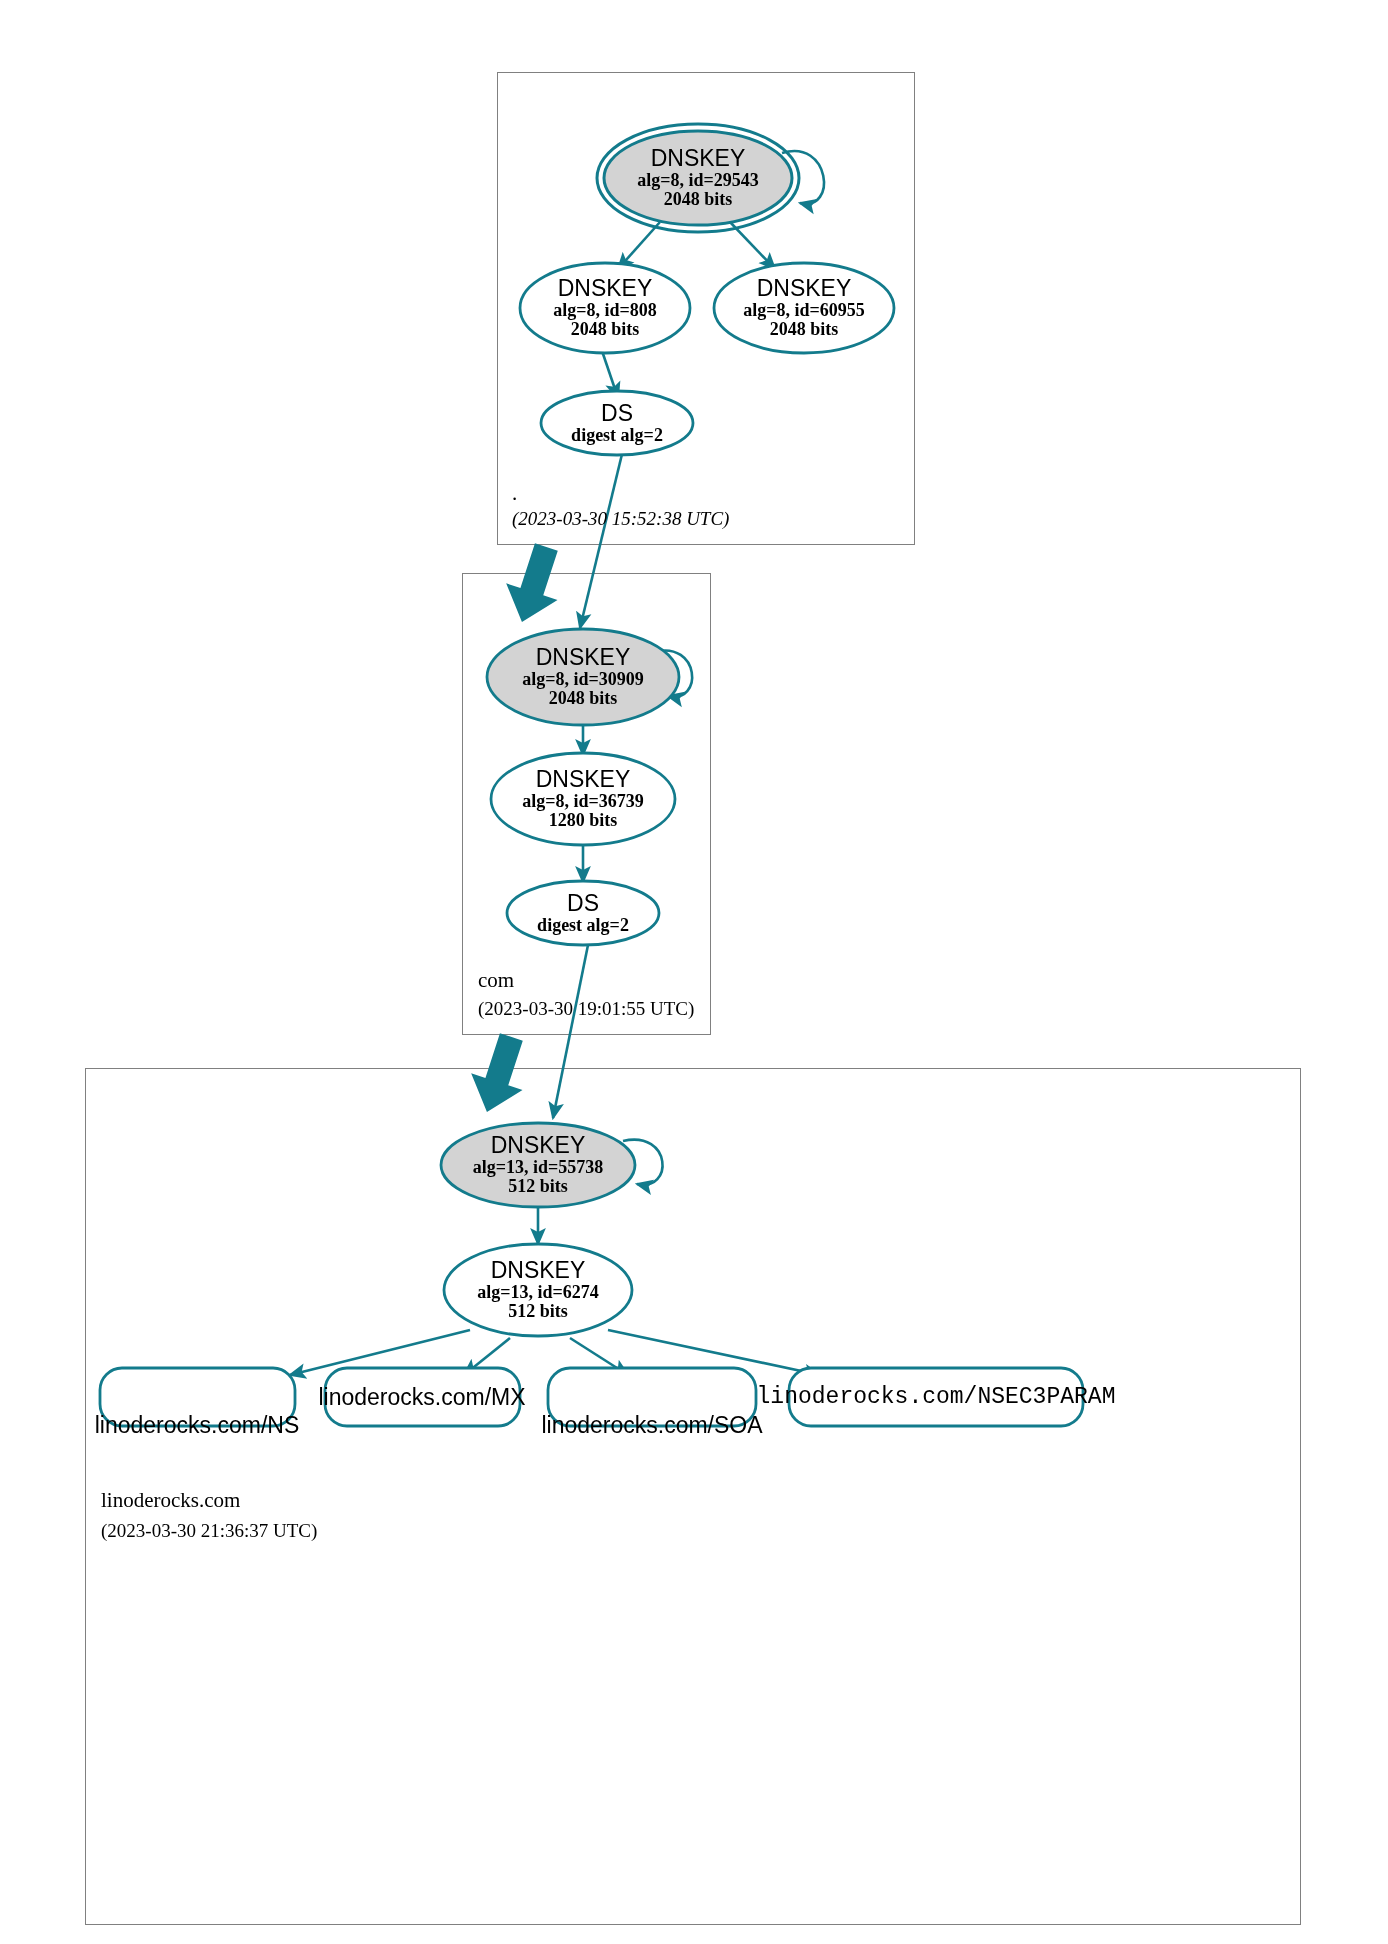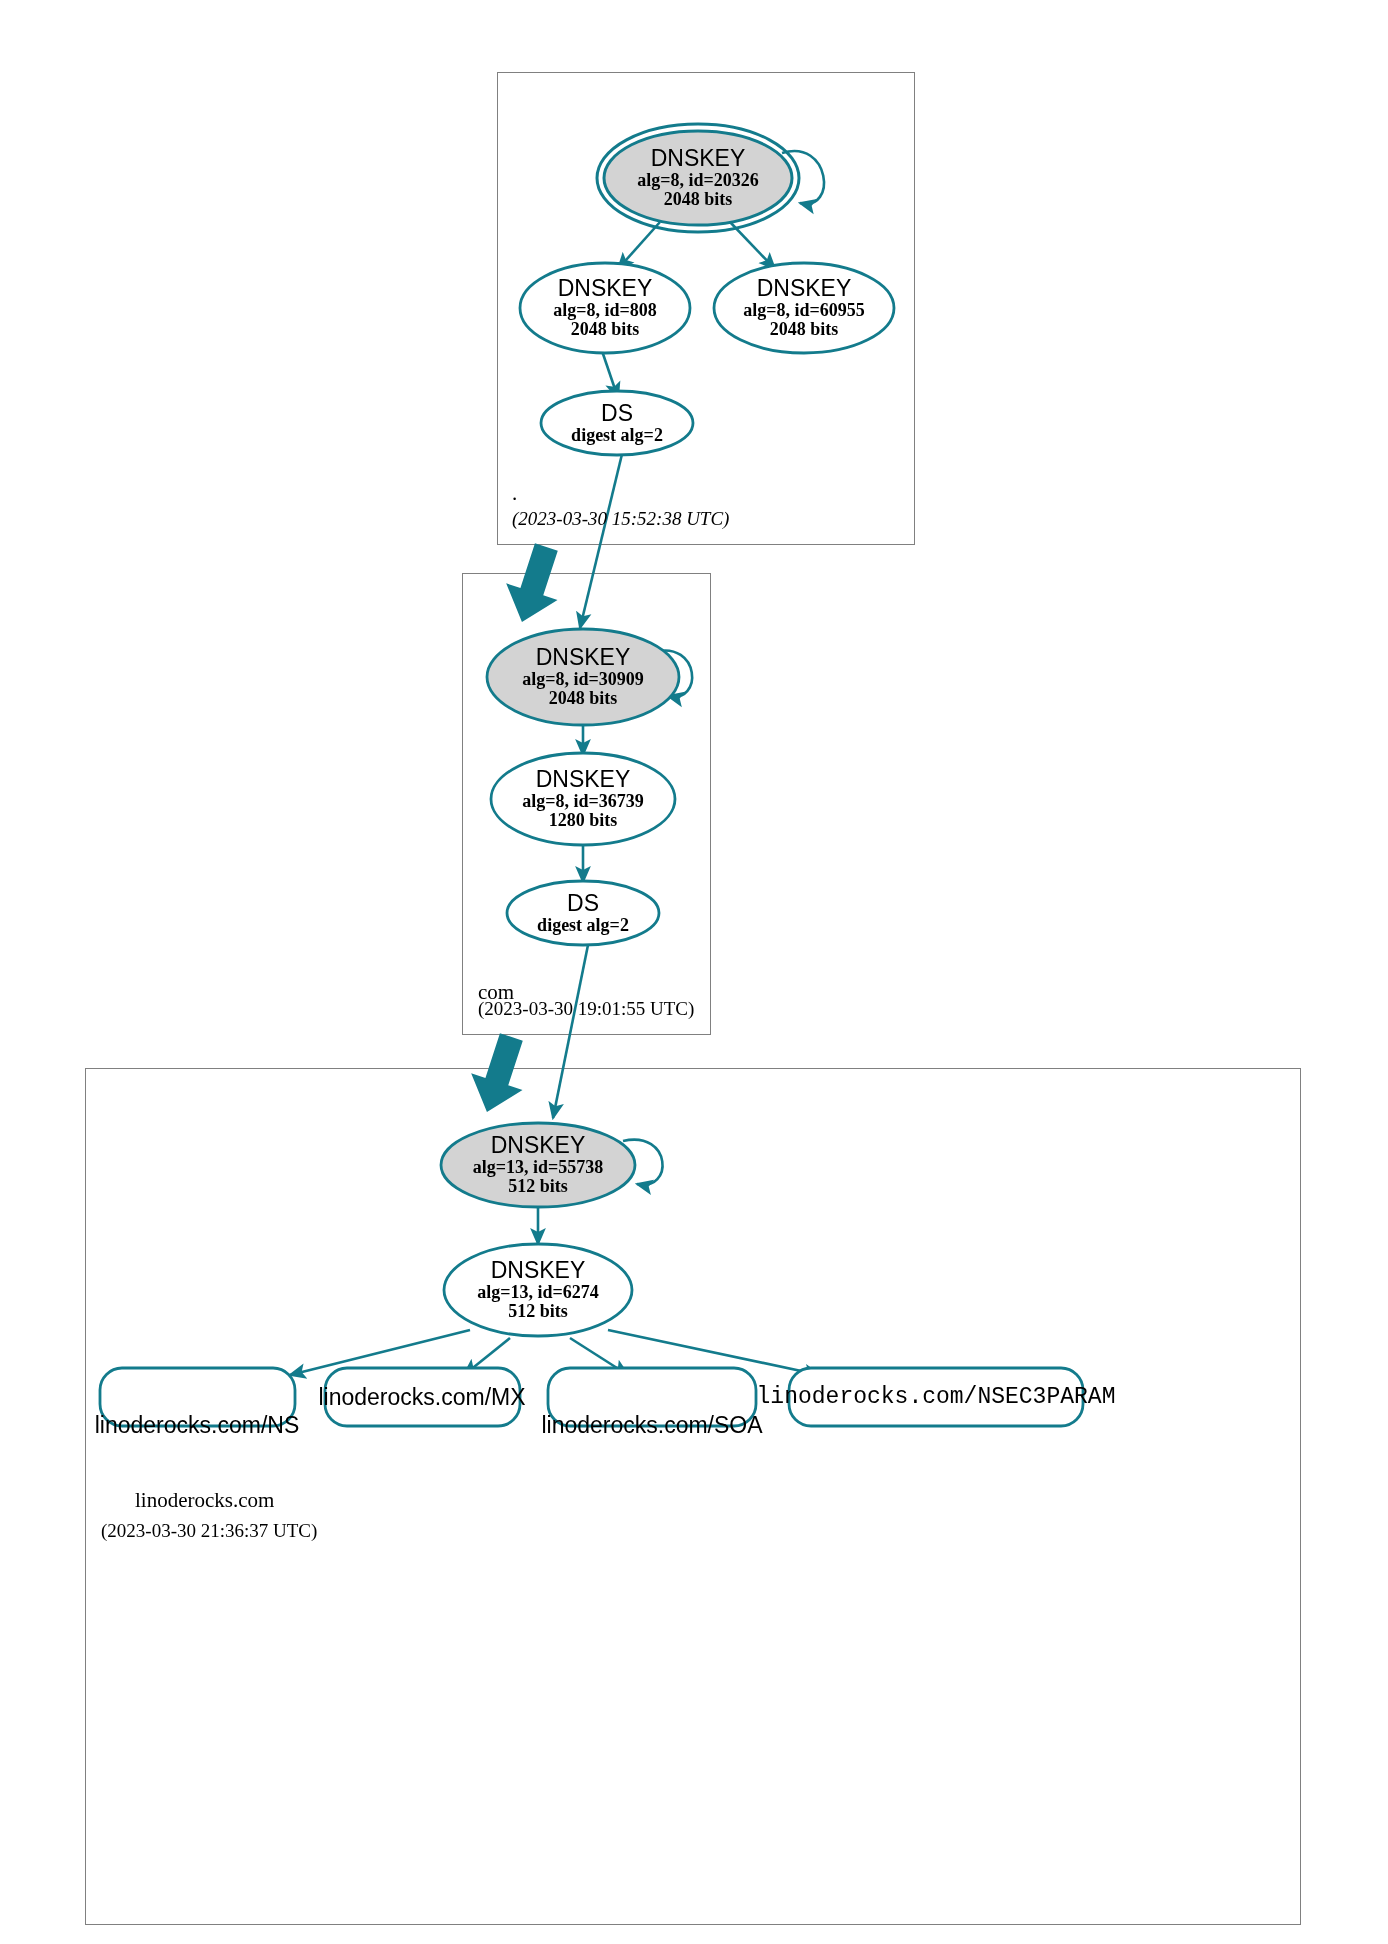--- a/index.html
+++ b/index.html
@@ -149,21 +149,21 @@
     <g fill="#FFFFFF" stroke="#137B8C" stroke-width="2.8">
       <rect x="100" y="1368" width="195" height="58" rx="22" ry="22"></rect>
       <rect x="325" y="1368" width="195" height="58" rx="22" ry="22"></rect>
       <rect x="548" y="1368" width="208" height="58" rx="22" ry="22"></rect>
       <rect x="789" y="1368" width="294" height="58" rx="22" ry="22"></rect>
     </g>
   </svg>
 
   <div class="node-text" style="left:698px;top:178px;">
     <span class="node-title">DNSKEY</span>
-    <span class="node-sub">alg=8, id=20326</span>
+    <span class="node-sub">alg=8, id=29543</span>
     <span class="node-sub">2048 bits</span>
   </div>
 
   <div class="node-text" style="left:605px;top:308px;">
     <span class="node-title">DNSKEY</span>
     <span class="node-sub">alg=8, id=808</span>
     <span class="node-sub">2048 bits</span>
   </div>
 
   <div class="node-text" style="left:804px;top:308px;">
@@ -207,19 +207,19 @@
   </div>
 
   <div class="rr-text" style="left:197px;top:1397px;margin-top:28px;">linoderocks.com/NS</div>
   <div class="rr-text" style="left:422px;top:1397px;">linoderocks.com/MX</div>
   <div class="rr-text" style="left:652px;top:1397px;margin-top:28px;">linoderocks.com/SOA</div>
   <div class="rr-text" style="left:936px;top:1397px;font-family:Liberation Mono, monospace;">linoderocks.com/NSEC3PARAM</div>
 
   <div class="zone-label zone-name" style="left:512px;top:481px;">.</div>
   <div class="zone-label zone-time" style="left:512px;top:508px;font-style:italic;">(2023-03-30 15:52:38 UTC)</div>
 
-  <div class="zone-label zone-name" style="left:478px;top:968px;margin-top:12px;">com</div>
+  <div class="zone-label zone-name" style="left:478px;top:968px;">com</div>
   <div class="zone-label zone-time" style="left:478px;top:998px;">(2023-03-30 19:01:55 UTC)</div>
 
-  <div class="zone-label zone-name" style="left:101px;top:1488px;margin-left:34px;">linoderocks.com</div>
+  <div class="zone-label zone-name" style="left:101px;top:1488px;">linoderocks.com</div>
   <div class="zone-label zone-time" style="left:101px;top:1520px;">(2023-03-30 21:36:37 UTC)</div>
 
 </div>
 
 </body></html>

